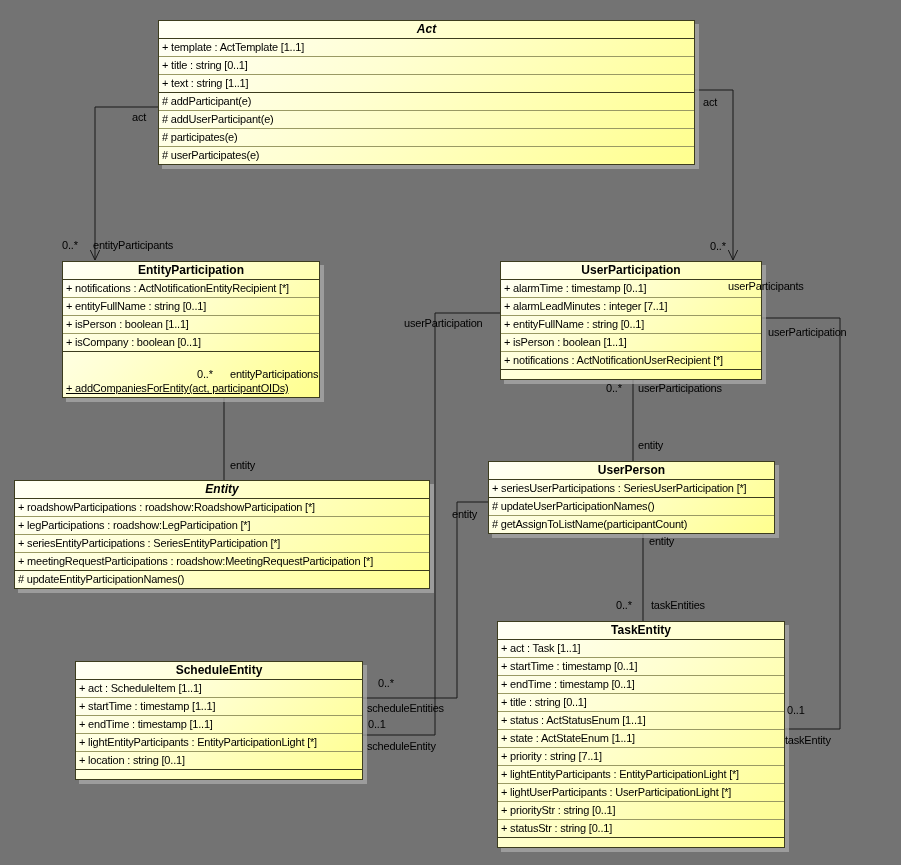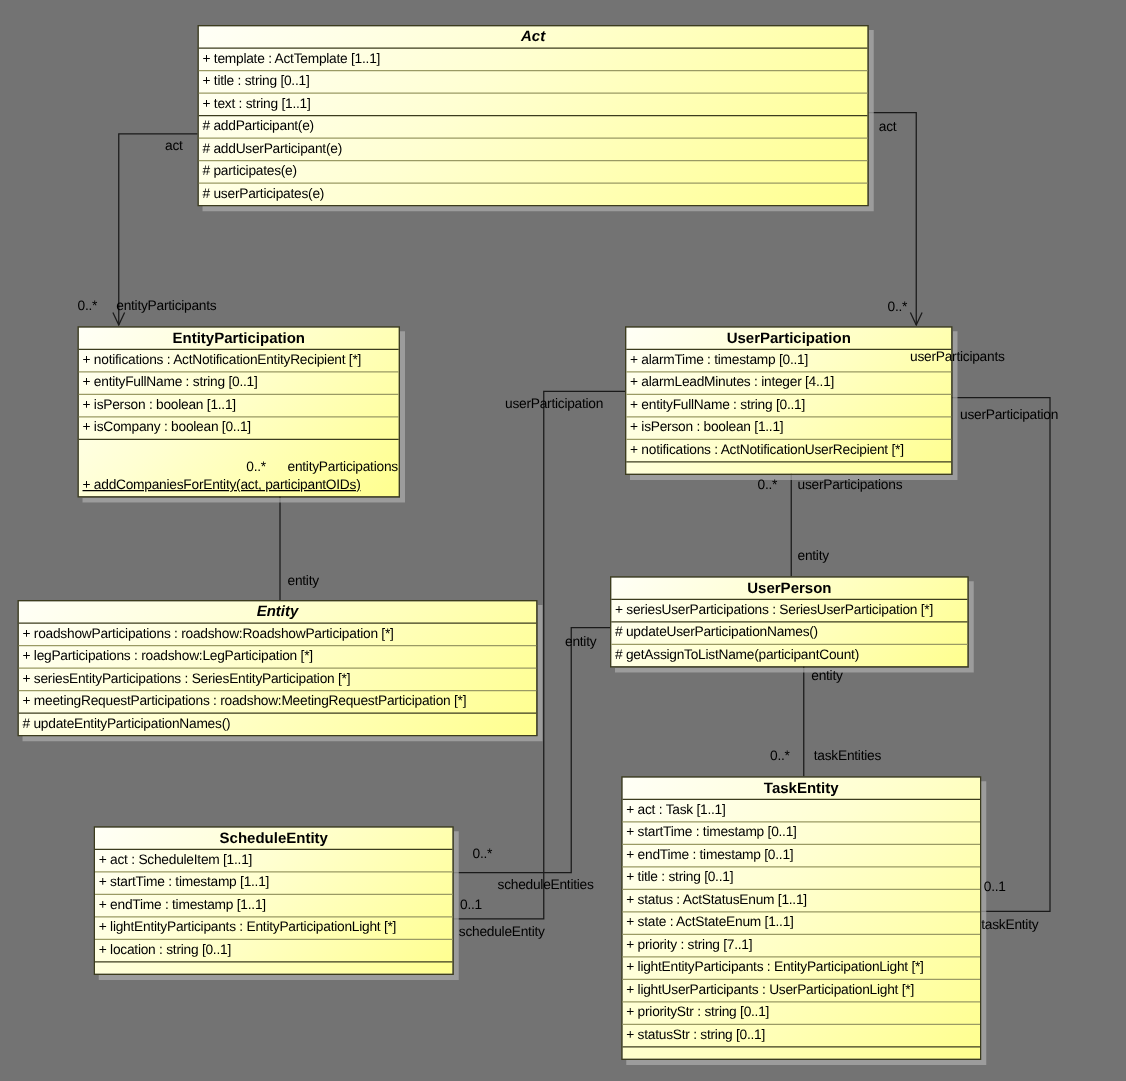--- a/index.html
+++ b/index.html
@@ -73,21 +73,21 @@
           <div class="uml-member">+ isCompany : boolean [0..1]</div>
         </div>
         <div class="uml-compartment ops">
           <div class="uml-member static">+ addCompaniesForEntity(act, participantOIDs)</div>
         </div>
       </div>
       <div class="uml-class" style="left: 500px; top: 261px; width: 262px;">
         <div class="uml-title">UserParticipation</div>
         <div class="uml-compartment attrs">
           <div class="uml-member">+ alarmTime : timestamp [0..1]</div>
-          <div class="uml-member">+ alarmLeadMinutes : integer [4..1]</div>
+          <div class="uml-member">+ alarmLeadMinutes : integer [7..1]</div>
           <div class="uml-member">+ entityFullName : string [0..1]</div>
           <div class="uml-member">+ isPerson : boolean [1..1]</div>
           <div class="uml-member">+ notifications : ActNotificationUserRecipient [*]</div>
         </div>
         <div class="uml-compartment ops empty"></div>
       </div>
       <div class="uml-class" style="left: 14px; top: 480px; width: 416px;">
         <div class="uml-title abstract">Entity</div>
         <div class="uml-compartment attrs">
           <div class="uml-member">+ roadshowParticipations : roadshow:RoadshowParticipation [*]</div>
@@ -150,20 +150,20 @@
       <div class="edge-label" style="left: 230px; top: 459px;">entity</div>
       <div class="edge-label" style="left: 606px; top: 382px;">0..*</div>
       <div class="edge-label" style="left: 638px; top: 382px;">userParticipations</div>
       <div class="edge-label" style="left: 638px; top: 439px;">entity</div>
       <div class="edge-label" style="left: 649px; top: 535px;">entity</div>
       <div class="edge-label" style="left: 616px; top: 599px;">0..*</div>
       <div class="edge-label" style="left: 651px; top: 599px;">taskEntities</div>
       <div class="edge-label" style="left: 404px; top: 317px;">userParticipation</div>
       <div class="edge-label" style="left: 768px; top: 326px;">userParticipation</div>
       <div class="edge-label" style="left: 378px; top: 677px;">0..*</div>
-      <div class="edge-label" style="left: 367px; top: 702px; padding-left: 31px;">scheduleEntities</div>
+      <div class="edge-label" style="left: 367px; top: 702px;">scheduleEntities</div>
       <div class="edge-label" style="left: 368px; top: 718px;">0..1</div>
       <div class="edge-label" style="left: 367px; top: 740px;">scheduleEntity</div>
       <div class="edge-label" style="left: 452px; top: 508px;">entity</div>
       <div class="edge-label" style="left: 787px; top: 704px;">0..1</div>
       <div class="edge-label" style="left: 785px; top: 734px;">taskEntity</div>
     </div>
 </div>
 
 </body></html>

